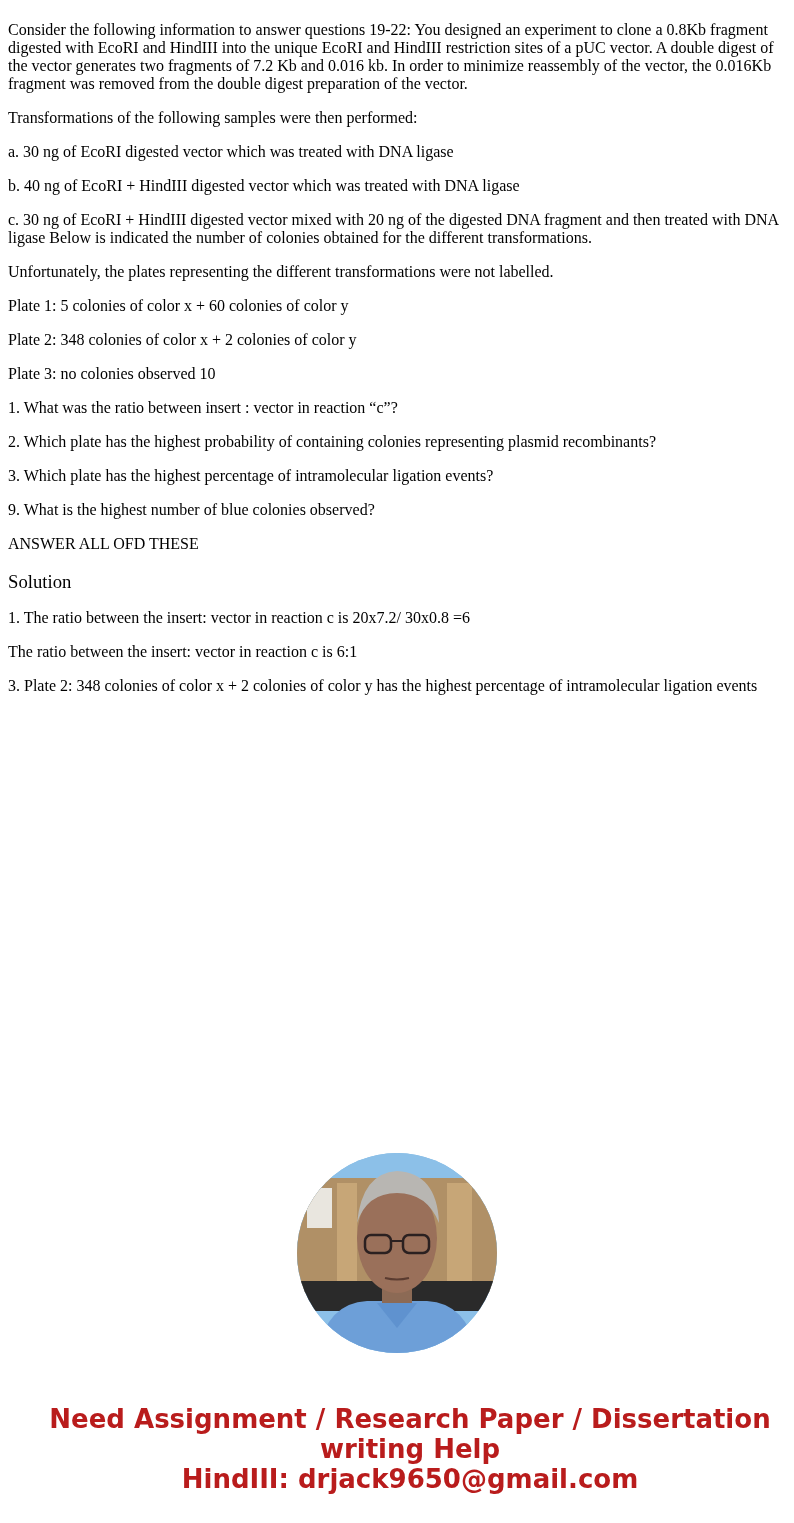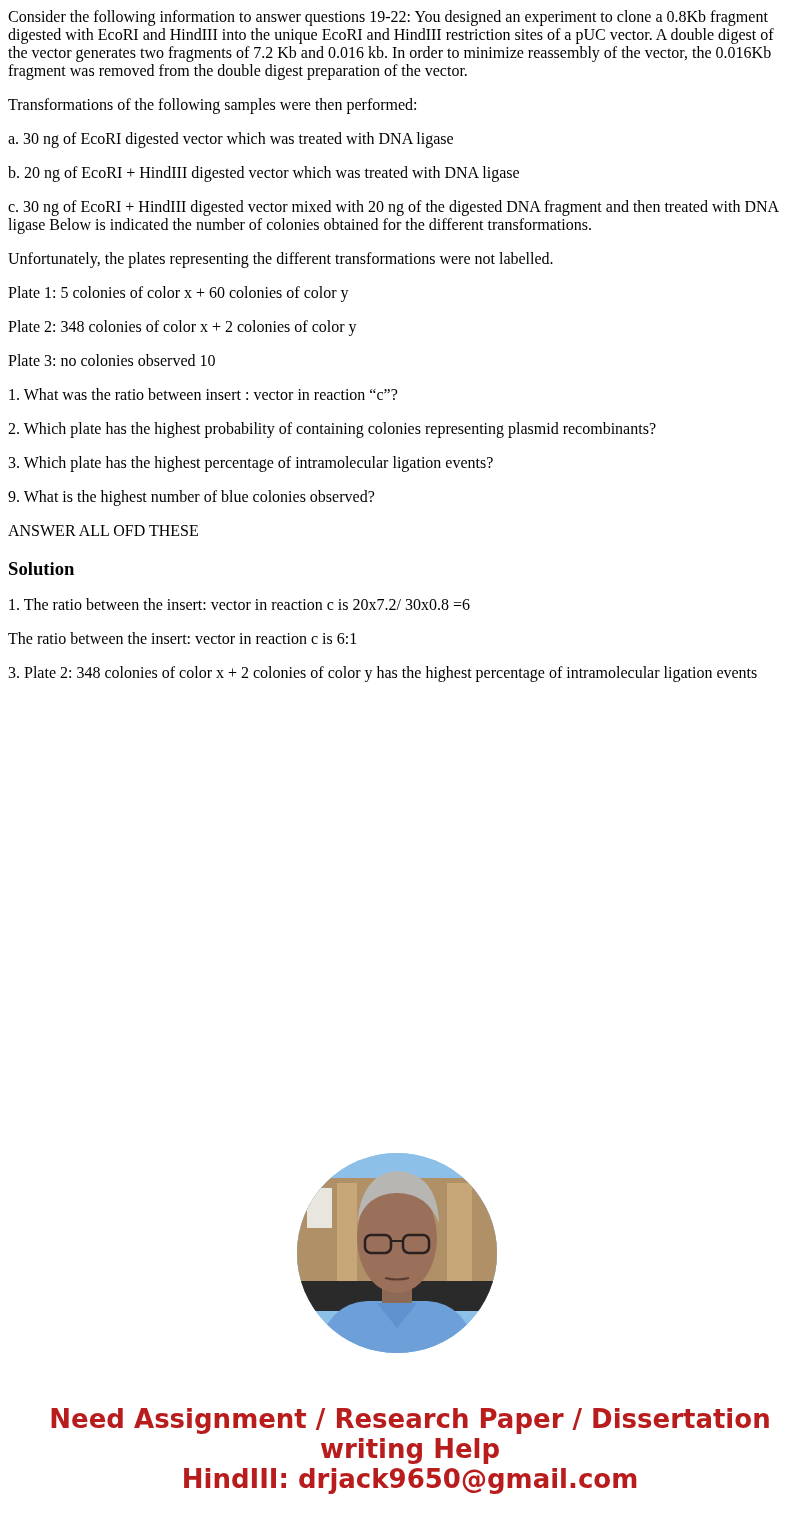--- a/index.html
+++ b/index.html
@@ -8,30 +8,30 @@
       height: 1523px;
       position: relative;
       overflow: hidden;
       font-family: "Liberation Serif", serif;
       font-size: 16px;
       color: #000;
     }
     .content {
       position: absolute;
       left: 8px;
-      top: 8px;
+      top: 21px;
       width: 778px;
     }
     p {
       margin: 0 0 16px 0;
       line-height: 18px;
     }
     h3 {
       font-size: 18.7px;
-      font-weight: bold;
+      font-weight: normal;
       margin: 18px 0 16px 0;
       line-height: 22px;
     }
     .avatar {
       position: absolute;
       left: 297px;
       top: 1153px;
       width: 200px;
       height: 200px;
       border-radius: 50%;
@@ -52,21 +52,21 @@
       padding-left: 13px;
     }
   </style>
 </head>
 <body>
 
 <div class="content">
   <p>Consider the following information to answer questions 19-22: You designed an experiment to clone a 0.8Kb fragment digested with EcoRI and HindIII into the unique EcoRI and HindIII restriction sites of a pUC vector. A double digest of the vector generates two fragments of 7.2 Kb and 0.016 kb. In order to minimize reassembly of the vector, the 0.016Kb fragment was removed from the double digest preparation of the vector.</p>
   <p>Transformations of the following samples were then performed:</p>
   <p>a. 30 ng of EcoRI digested vector which was treated with DNA ligase</p>
-  <p>b. 20 ng of EcoRI + HindIII digested vector which was treated with DNA ligase</p>
+  <p>b. 40 ng of EcoRI + HindIII digested vector which was treated with DNA ligase</p>
   <p>c. 30 ng of EcoRI + HindIII digested vector mixed with 20 ng of the digested DNA fragment and then treated with DNA ligase Below is indicated the number of colonies obtained for the different transformations.</p>
   <p>Unfortunately, the plates representing the different transformations were not labelled.</p>
   <p>Plate 1: 5 colonies of color x + 60 colonies of color y</p>
   <p>Plate 2: 348 colonies of color x + 2 colonies of color y</p>
   <p>Plate 3: no colonies observed 10</p>
   <p>1. What was the ratio between insert : vector in reaction “c”?</p>
   <p>2. Which plate has the highest probability of containing colonies representing plasmid recombinants?</p>
   <p>3. Which plate has the highest percentage of intramolecular ligation events?</p>
   <p>9. What is the highest number of blue colonies observed?</p>
   <p>ANSWER ALL OFD THESE</p>

